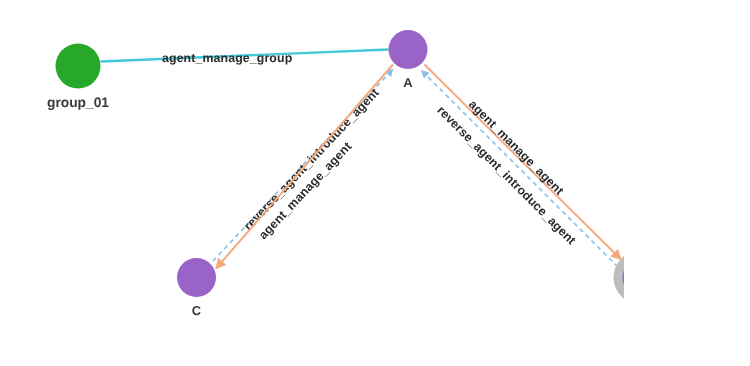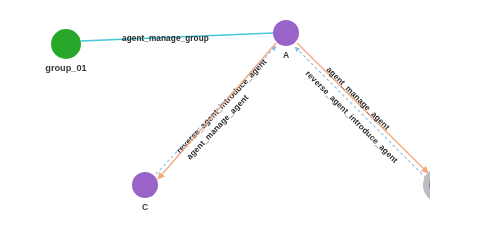--- a/index.html
+++ b/index.html
@@ -7,21 +7,20 @@
     padding: 0;
     background: #ffffff;
   }
   #canvas {
     position: relative;
     width: 416px;
     height: 244px;
     background: #ffffff;
     overflow: hidden;
     font-family: "Liberation Sans", sans-serif;
-    margin-left: 14px;
   }
   #graph-svg {
     position: absolute;
     top: 0;
     left: 0;
     width: 500px;
     height: 244px;
   }
   .edge-label {
     font-family: "Liberation Sans", sans-serif;

